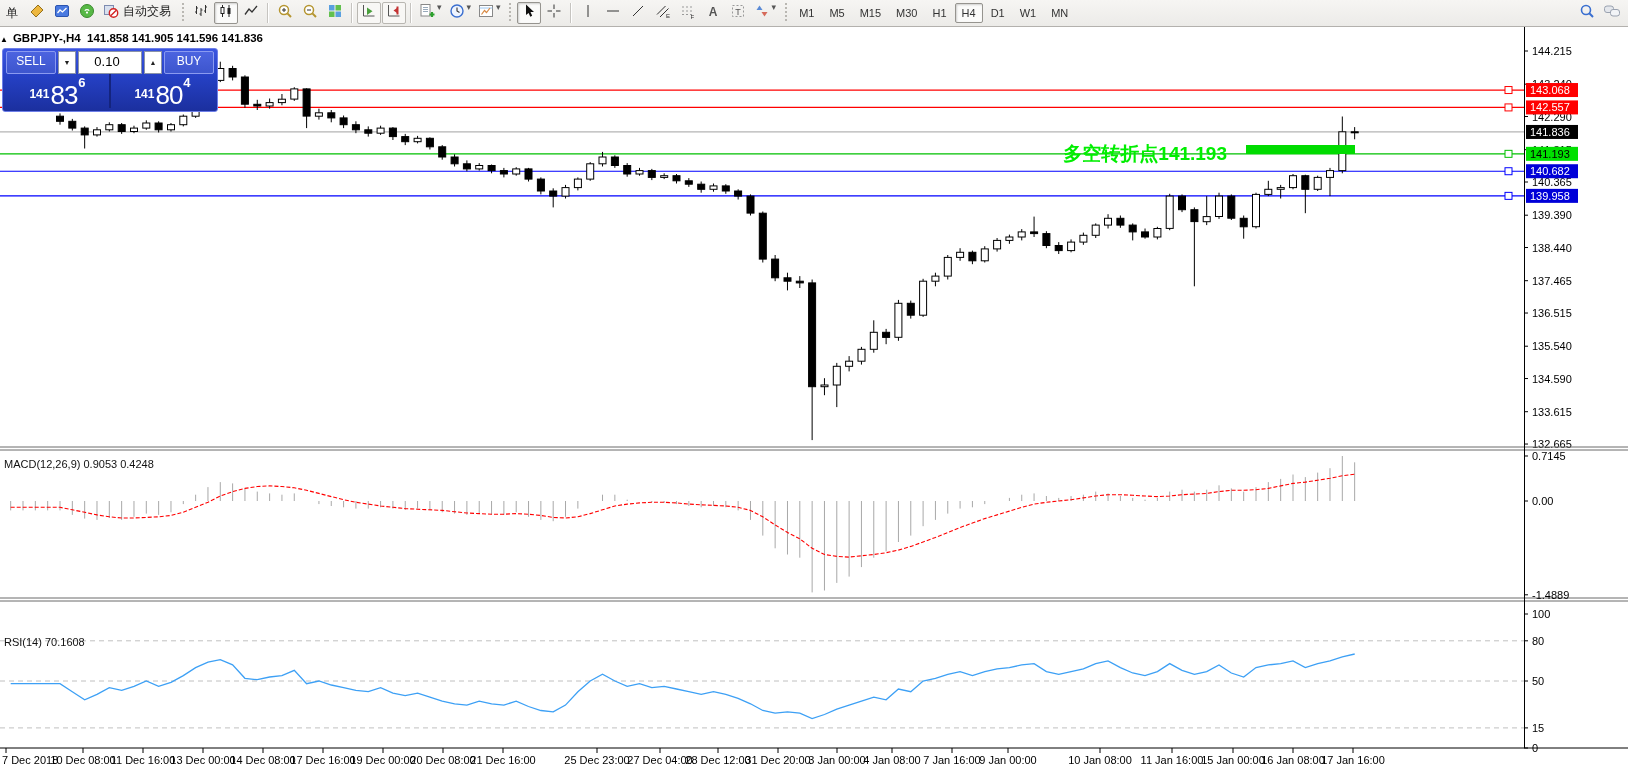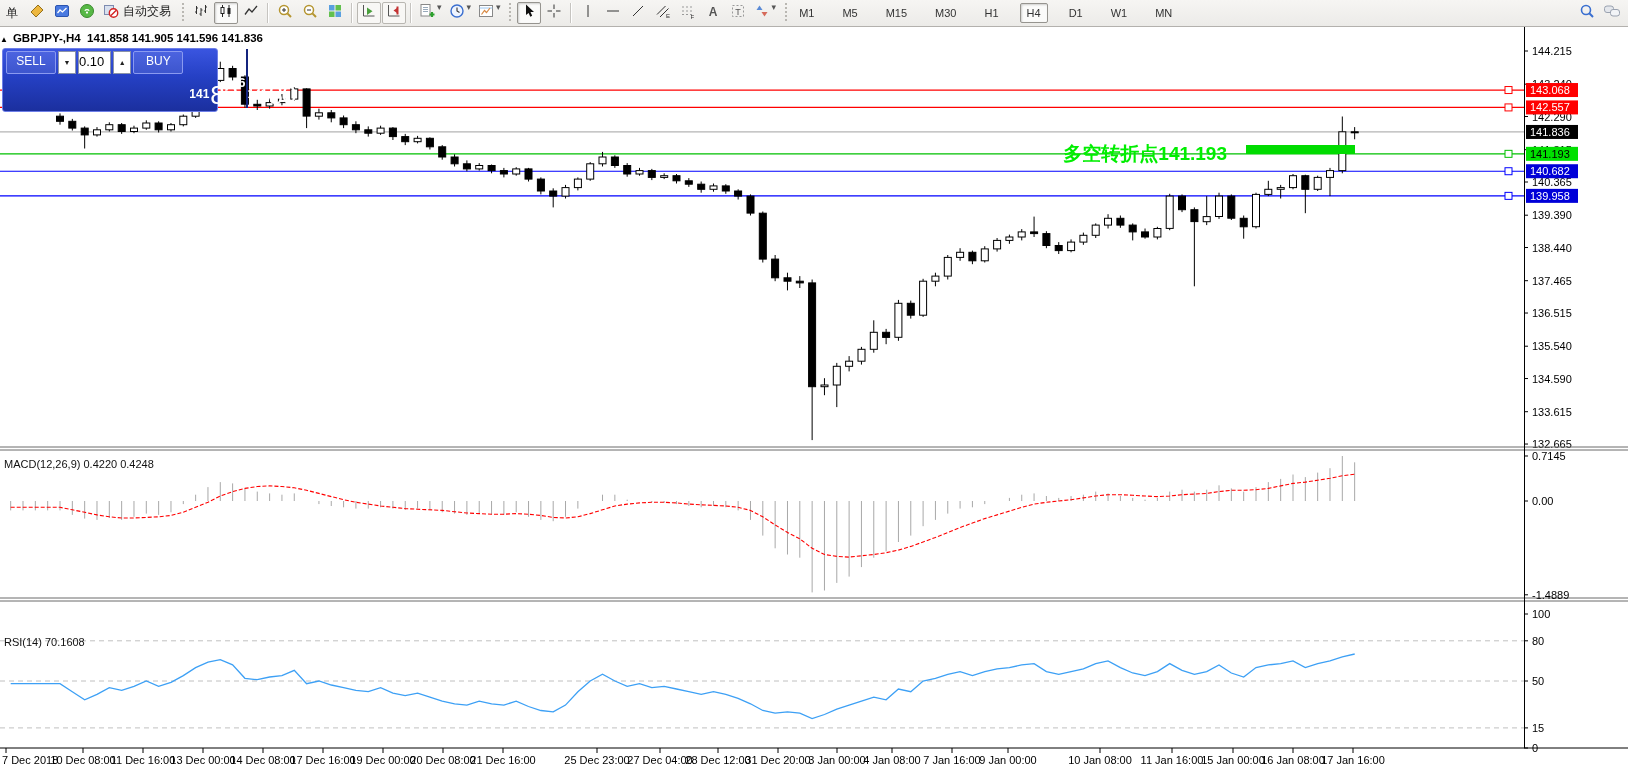--- a/index.html
+++ b/index.html
@@ -22,30 +22,30 @@
   
   .chart-region{position:relative;width:1628px;height:748px;background:#fff;}
   #chart-svg{position:absolute;left:0;top:0;}
   .sym-title{position:absolute;left:0;top:5px;font-size:11.5px;font-weight:bold;color:#000;z-index:4;}
   .sym-title .tri{font-size:8px;margin-right:5px;}
   .ind-label{position:absolute;left:4px;font-size:11px;color:#111;z-index:4;}
   
   .panel{position:absolute;left:2px;top:21px;width:216px;height:64px;z-index:6;
     background:linear-gradient(180deg,#3a55e0 0%,#2540c4 45%,#1b2f9e 100%);
     border:1px solid #6e7fe8;border-radius:3px;box-sizing:border-box;color:#fff;
-    display:flex;}
+    display:flex;flex-direction:column;}
   .prow{display:flex;height:23px;gap:2px;padding:2px 3px 0 3px;align-items:stretch;}
   .pbtn{flex:0 0 48px;font-size:12px;color:#fff;text-align:center;line-height:19px;
     background:rgba(255,255,255,.10);border:1px solid #8a9af0;border-radius:2px;}
   .spin{flex:0 0 16px;background:#fff;border:1px solid #8a93a8;color:#222;font-size:7px;
     display:flex;align-items:center;justify-content:center;}
   .vol{flex:1;background:#fff;border:1px solid #8a93a8;color:#000;font-size:13px;
     text-align:center;padding-right:6px;line-height:19px;}
   .prices{flex:1;display:flex;padding:0 3px 3px 3px;gap:0;}
-  .pcell{flex:1;display:flex;align-items:flex-end;padding-bottom:2px;}
+  .pcell{flex:1;display:flex;align-items:flex-end;justify-content:center;padding-bottom:2px;}
   .pcell.buy{border-left:2px solid #14247e;}
   .pnum-small{font-size:12px;font-weight:bold;margin:0 1px 5px 0;}
   .pnum-big{font-size:26px;font-weight:normal;line-height:.82;letter-spacing:-1px;}
   .pnum-sup{font-size:13px;font-weight:bold;margin:0 0 16px 1px;}
   .ax{font-size:11px;fill:#000;}
 </style>
 </head>
 <body>
 
 <div class="toolbar">
@@ -211,21 +211,21 @@
       </svg>
   </button>
   <button class="tbtn">
     <svg width="16" height="16" viewBox="0 0 16 16">
         <path d="M5.5 2.5l3 4.5h-6z" fill="#5a8ad6"></path>
         <path d="M10.5 13.5l-3-4.5h6z" fill="#d66a5a"></path>
       </svg>
     <span class="caret">▾</span>
   </button>
   <span class="grip"></span>
-  <div id="tfgroup" style="display:flex;gap:14px;">
+  <div id="tfgroup" style="display:flex;gap:1px;">
       <span class="tf">M1</span>
       <span class="tf">M5</span>
       <span class="tf">M15</span>
       <span class="tf">M30</span>
       <span class="tf">H1</span>
       <span class="tf active">H4</span>
       <span class="tf">D1</span>
       <span class="tf">W1</span>
       <span class="tf">MN</span>
     </div>
@@ -726,21 +726,21 @@
         <text x="1353" y="737" text-anchor="middle" class="ax">17 Jan 16:00</text>
       </g>
       <line x1="1524.5" y1="0" x2="1524.5" y2="721" stroke="#000"></line>
     </svg>
 
   <div class="sym-title">
     <span class="tri">▲</span><span>GBPJPY-,H4</span>&nbsp;&nbsp;<span>141.858 141.905 141.596 141.836</span>
   </div>
 
   <div class="ind-label" style="top:431px;">
-    <span>MACD(12,26,9)</span> <span>0.4220 0.4248</span>
+    <span>MACD(12,26,9)</span> <span>0.9053 0.4248</span>
   </div>
   <div class="ind-label" style="top:579px;margin-top:30px;">
     <span>RSI(14)</span> <span>70.1608</span>
   </div>
 
   <div class="panel">
     <div class="prow">
       <div class="pbtn">SELL</div>
       <div class="spin">▼</div>
       <div class="vol">0.10</div>

